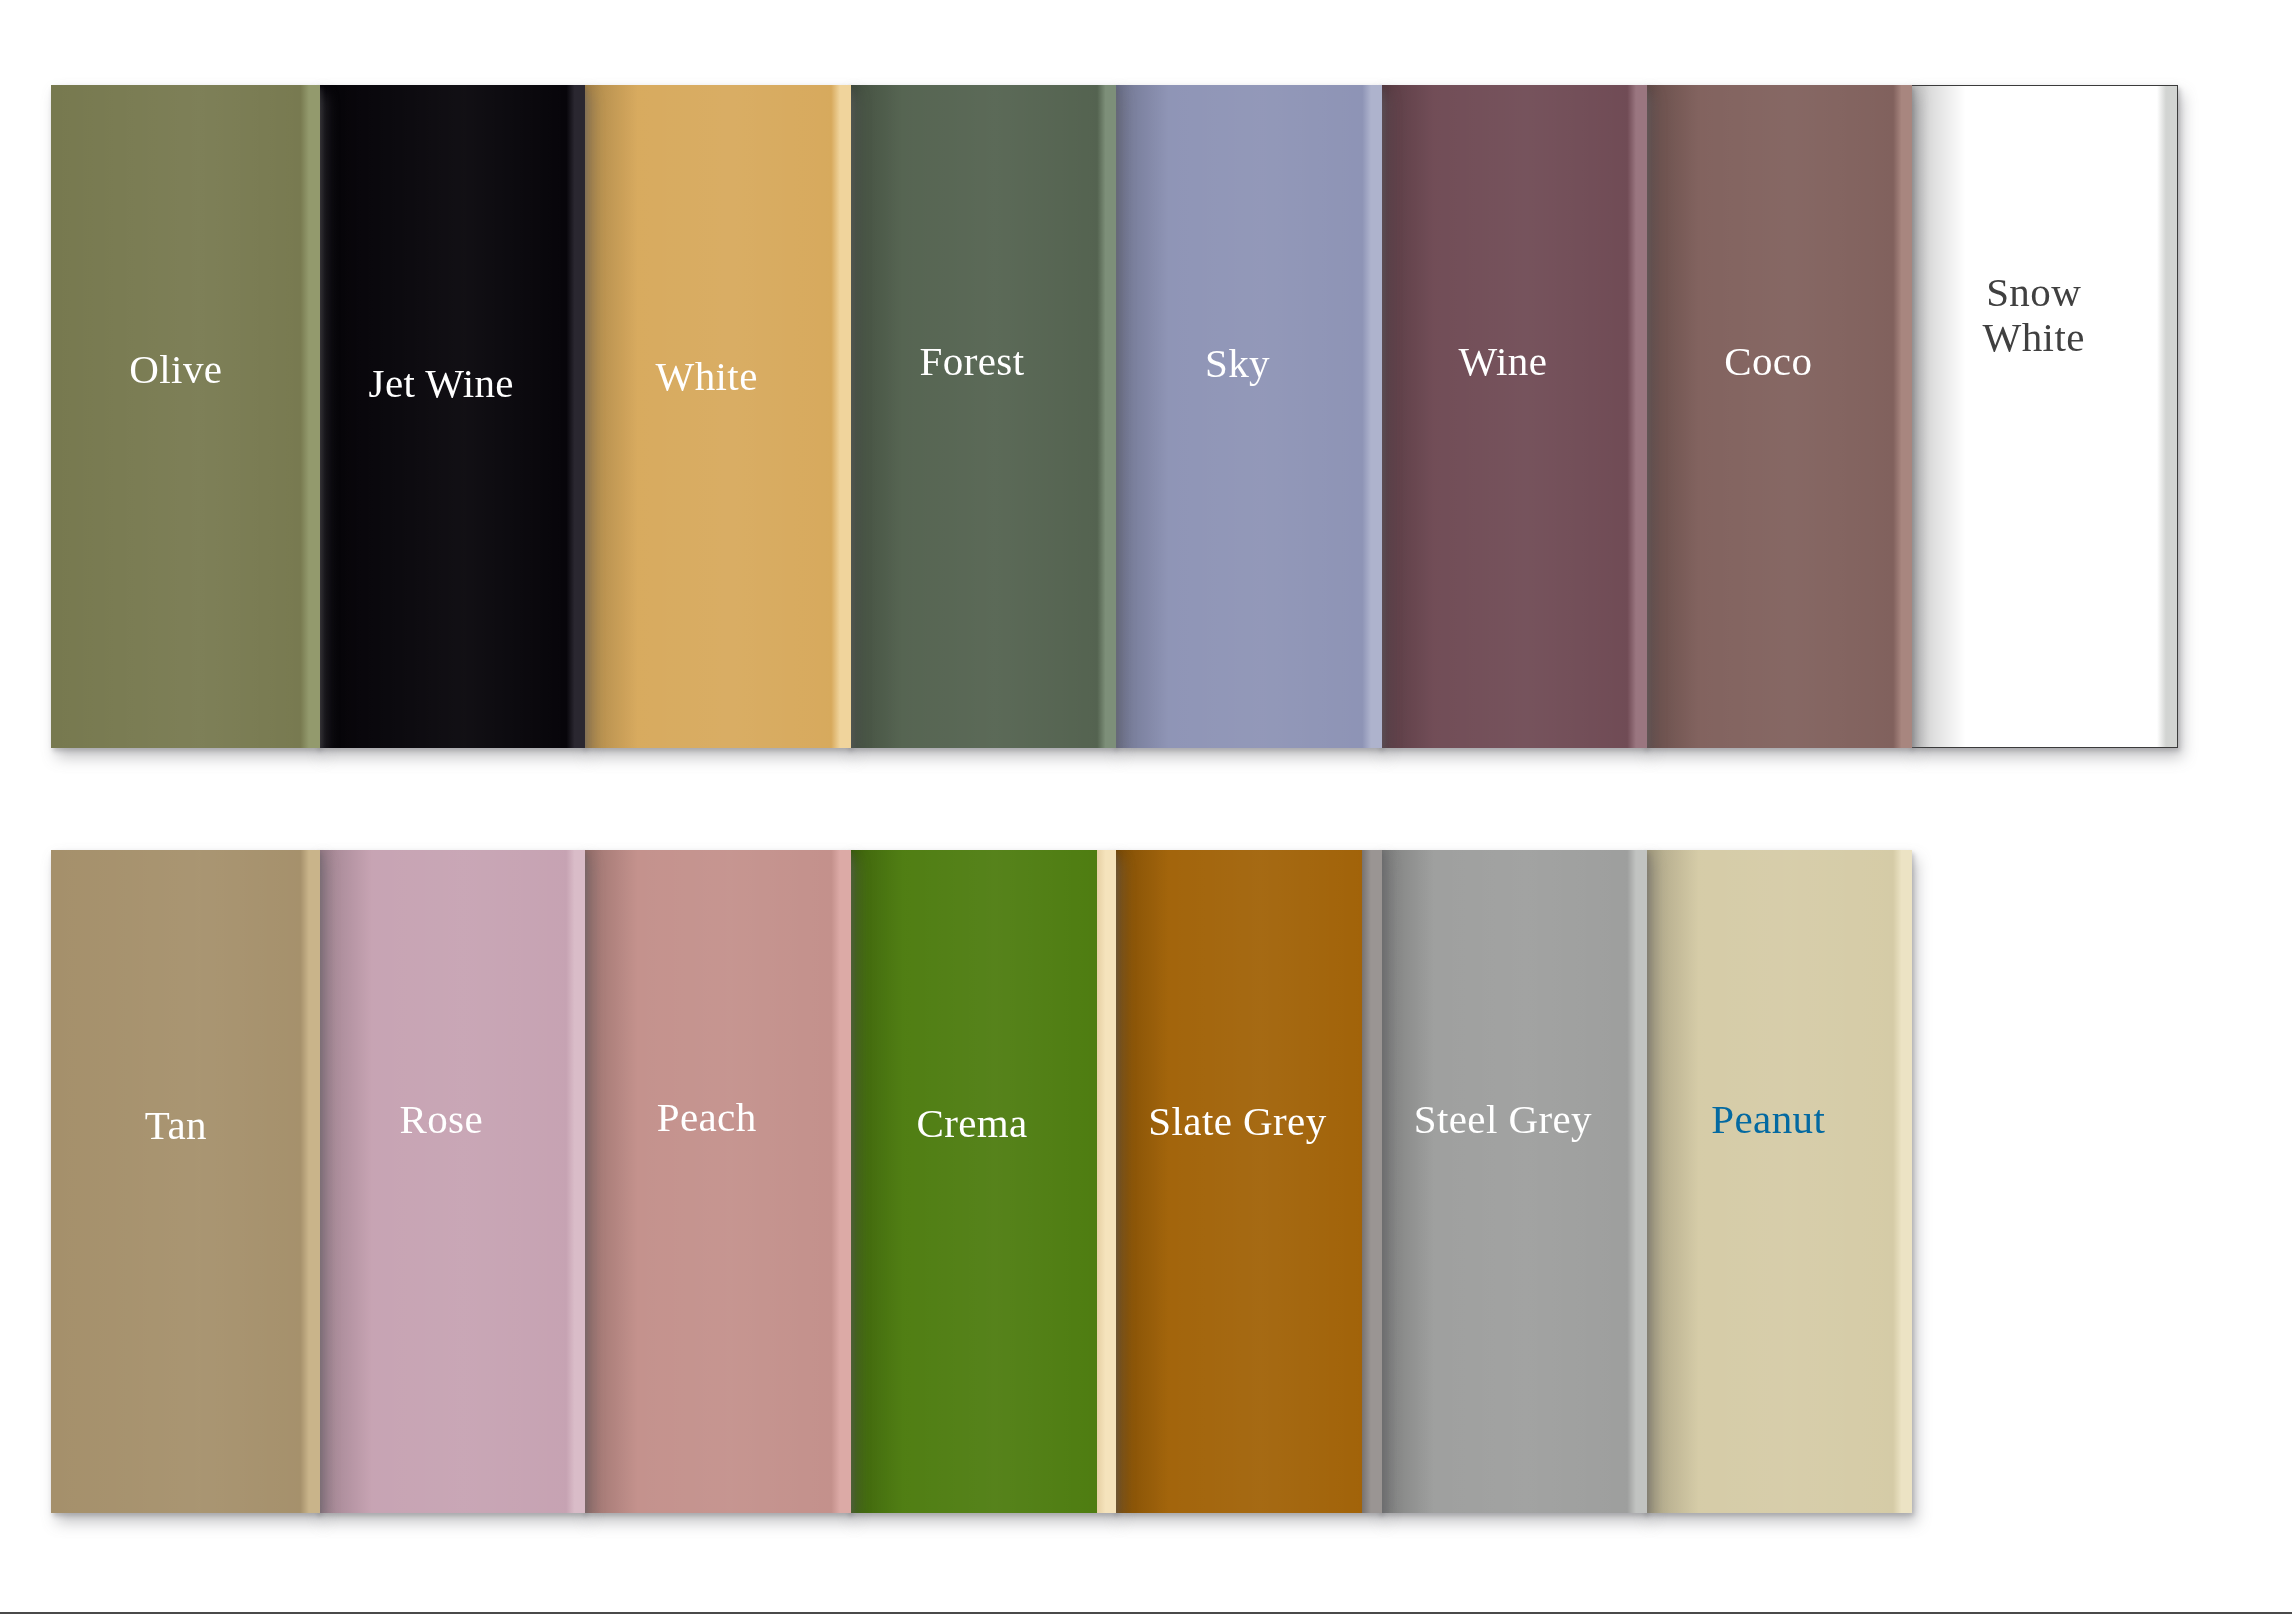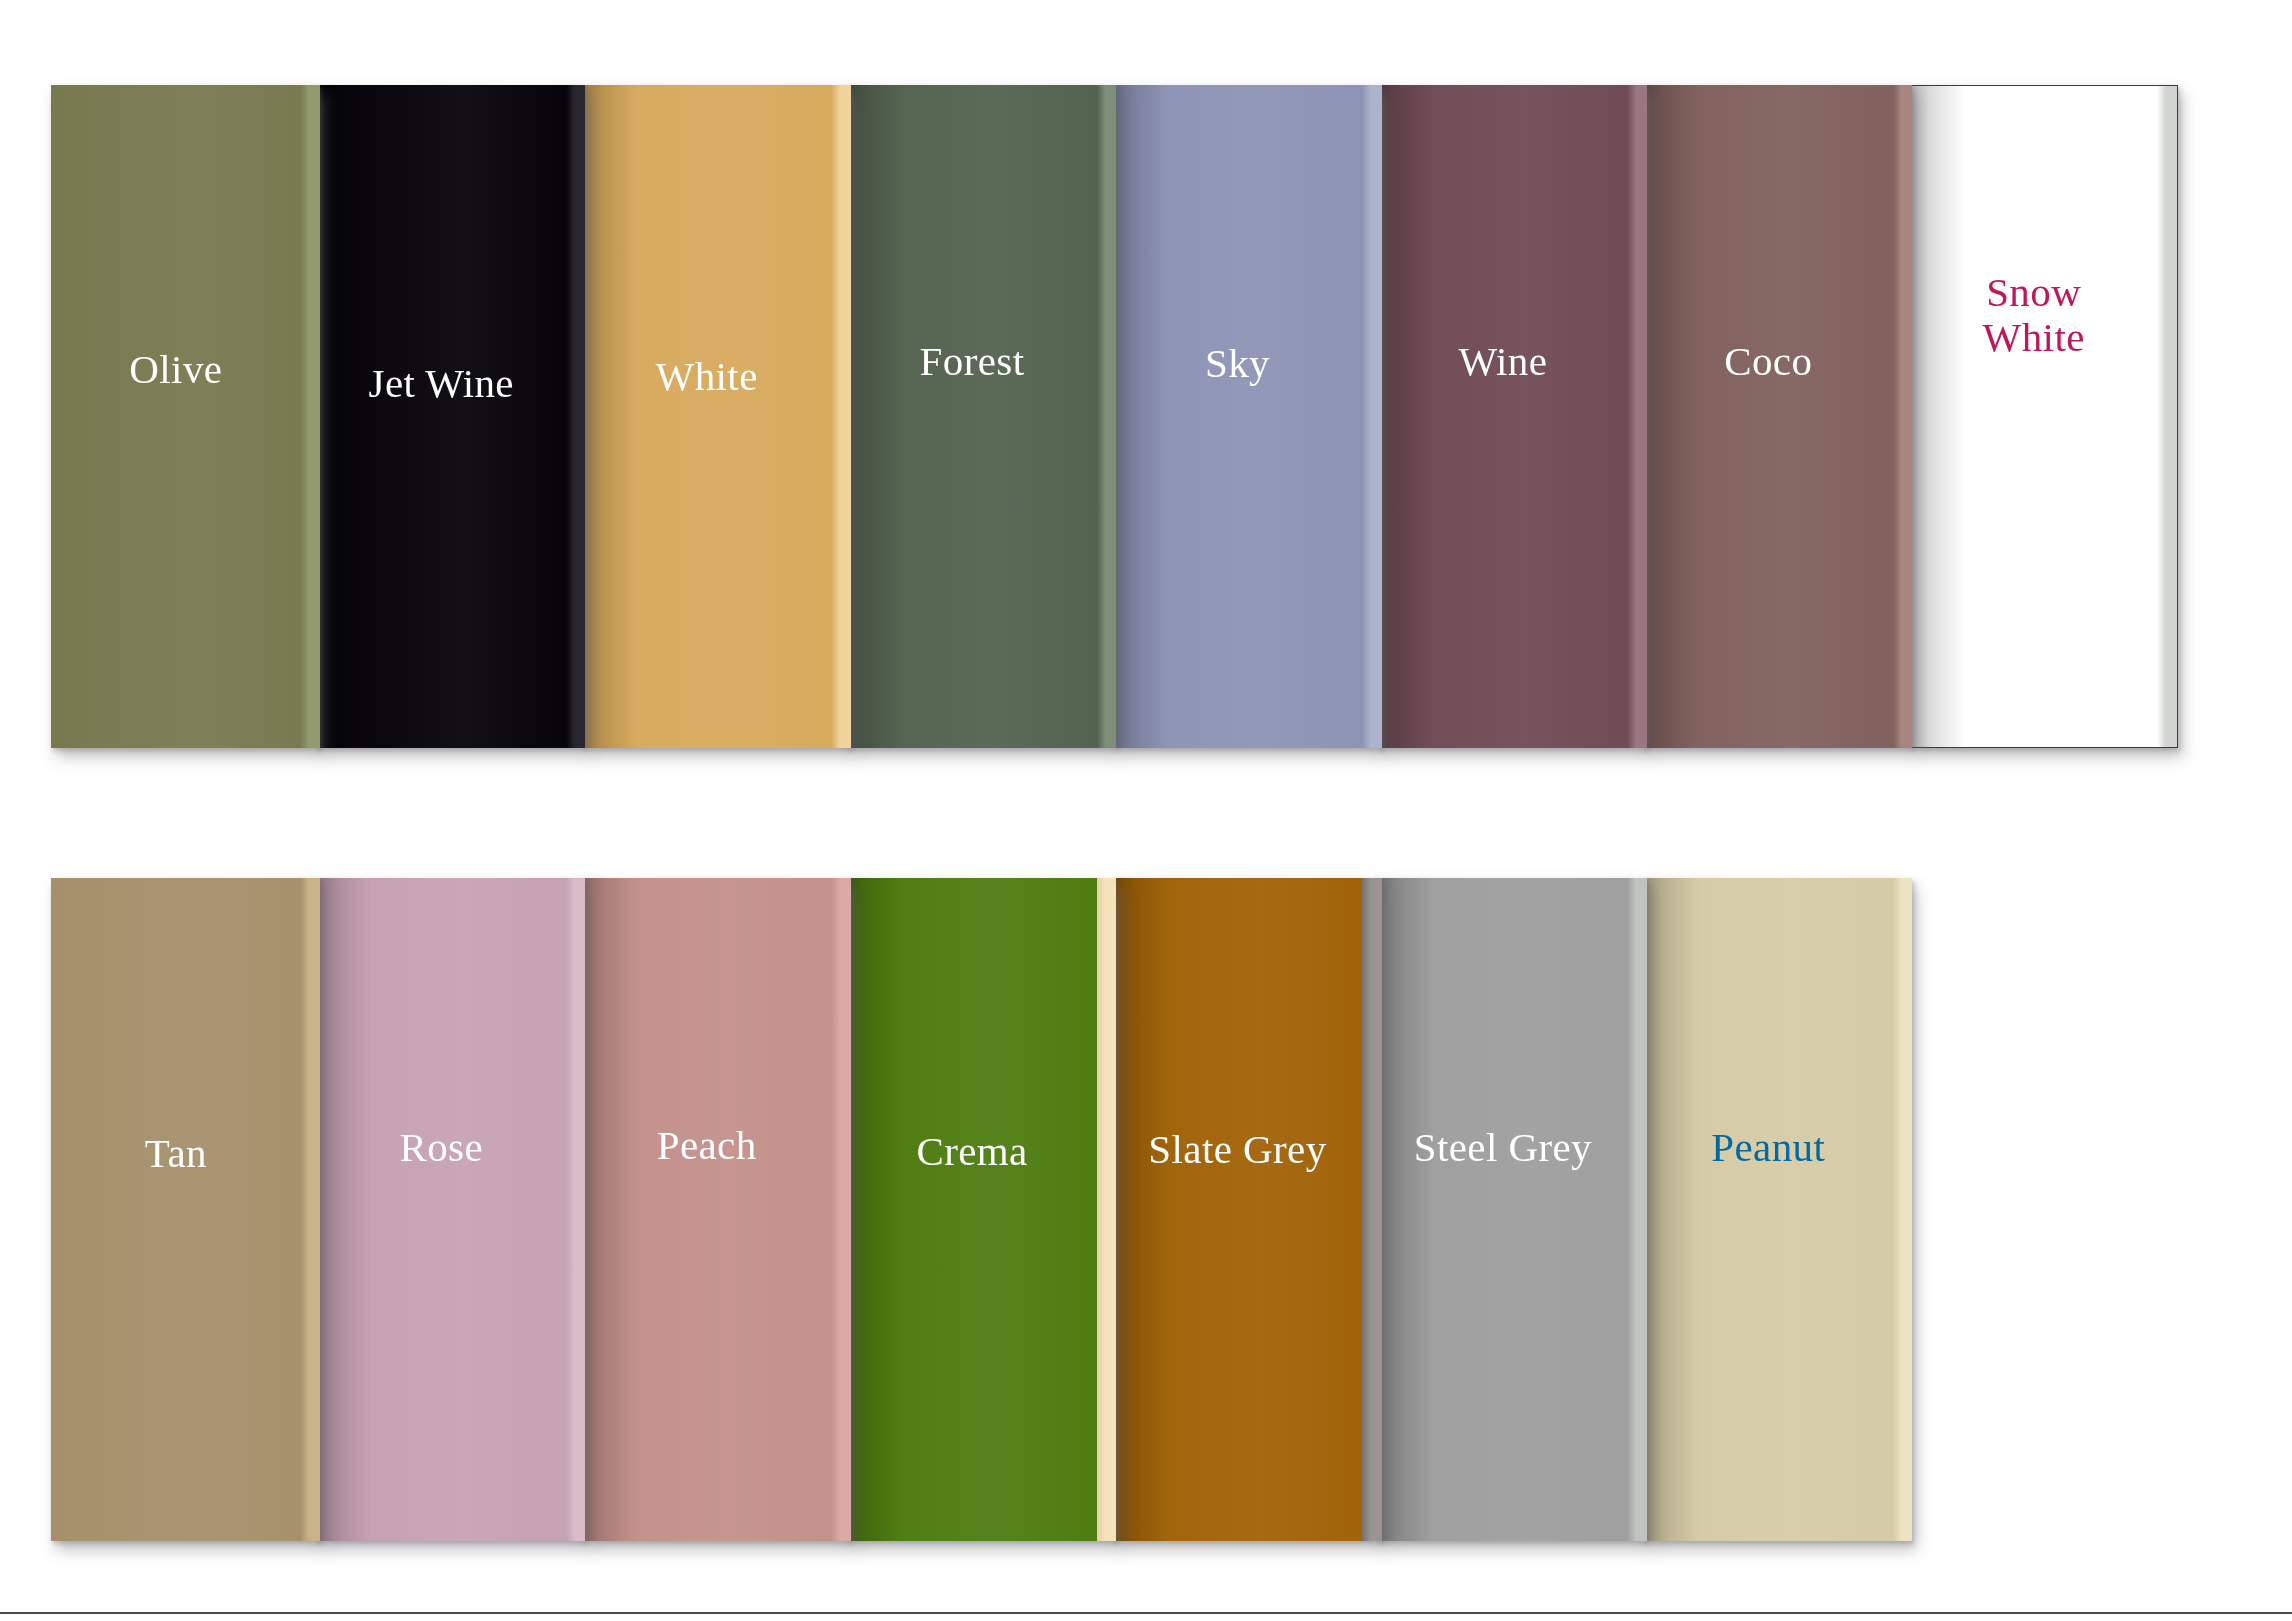--- a/index.html
+++ b/index.html
@@ -24,21 +24,21 @@
   }
 
   
   .swatch-row {
     position: absolute;
     display: flex;
     align-items: stretch;
     height: 663px;
   }
   #row-1 { left: 51px; top: 85px; }
-  #row-2 { left: 51px; top: 878px; }
+  #row-2 { left: 51px; top: 850px; }
 
   
   .swatch {
     position: relative;
     height: 663px;
     box-sizing: border-box;
     display: flex;
     flex-direction: column;
     justify-content: flex-end;
     align-items: center;
@@ -160,21 +160,21 @@
       <div class="swatch" style="width: 269px; background: rgb(128, 96, 92); margin-left: -3.6px; z-index: 34;">
         <div class="inner-shade"></div>
         <div class="sheen"></div>
         <div class="edge" style="background: linear-gradient(to right, rgb(128, 96, 92) 0%, rgb(168, 134, 127) 45%, rgb(168, 134, 127) 100%);"></div>
         <div class="swatch-label" style="color: rgb(255, 255, 255); margin-bottom: 364px;">Coco</div>
       </div>
       <div class="swatch outlined" style="width: 269px; background: rgb(255, 255, 255); margin-left: -3.6px; z-index: 33;">
         <div class="inner-shade"></div>
         <div class="sheen"></div>
         <div class="edge" style="background: linear-gradient(to right, rgb(255, 255, 255) 0%, rgb(210, 212, 210) 45%, rgb(210, 212, 210) 100%);"></div>
-        <div class="swatch-label" style="color: #be185d; margin-bottom: 387px;">Snow
+        <div class="swatch-label" style="color: #404040; margin-bottom: 387px;">Snow
 White</div>
       </div>
     </div>
 
   <div class="swatch-row" id="row-2">
       <div class="swatch first-card" style="width: 269px; background: rgb(165, 144, 107); z-index: 40;">
         <div class="sheen"></div>
         <div class="edge" style="background: linear-gradient(to right, rgb(165, 144, 107) 0%, rgb(201, 180, 138) 45%, rgb(201, 180, 138) 100%);"></div>
         <div class="swatch-label" style="color: rgb(255, 255, 255); margin-bottom: 365px;">Tan</div>
       </div>

